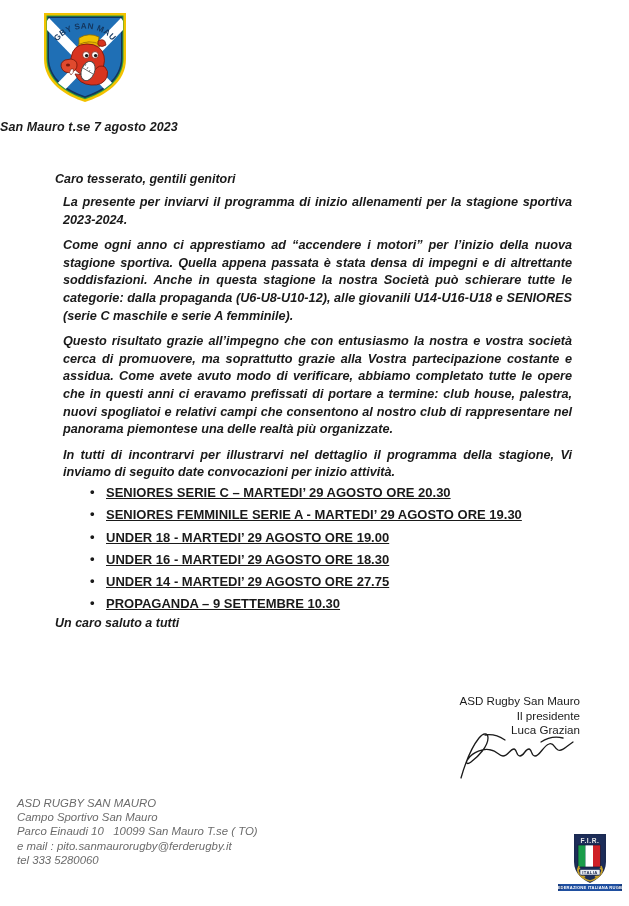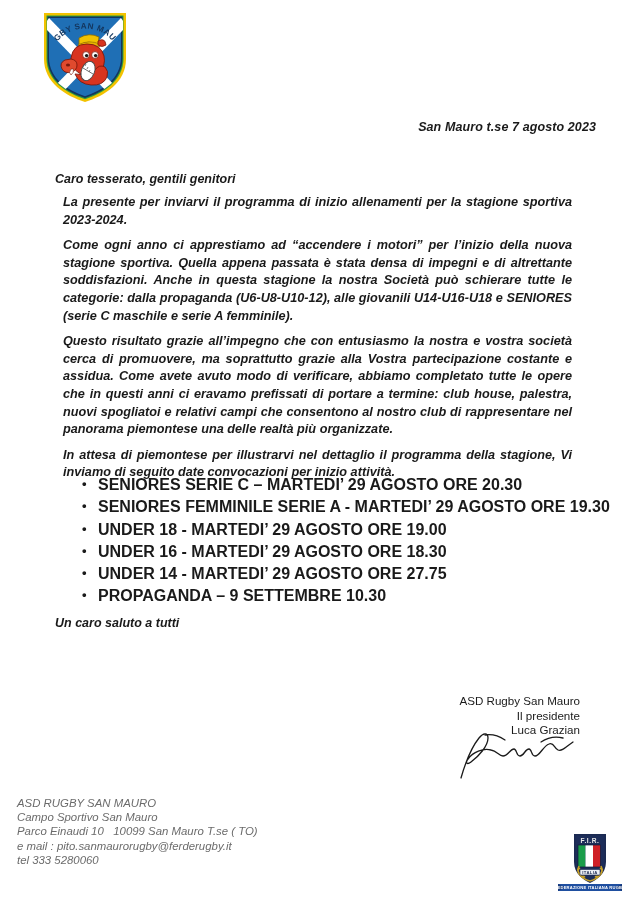--- a/index.html
+++ b/index.html
@@ -24,26 +24,24 @@
     width: 88px;
     height: 94px;
   }
 
   
   .date-line {
     position: absolute;
     left: 0;
     top: 120px;
     width: 582px;
-    text-align: right;
     font-style: italic;
     font-weight: bold;
     font-size: 12.5px;
     letter-spacing: .1px;
-    margin-left: 14px;
   }
 
   
   .salutation {
     position: absolute;
     left: 55px;
     top: 152px;
     font-style: italic;
     font-weight: bold;
     font-size: 12.5px;
@@ -66,27 +64,28 @@
   .body-block p {
     margin: 8px;
   }
 
   
   .schedule {
     position: absolute;
     left: 62px;
     top: 466px;
     width: 480px;
-    margin: 8px;
+    margin: 16px;
     padding: 0 0 0 28px;
     list-style: none;
     font-weight: bold;
-    font-size: 16px;
+    font-size: 13px;
     line-height: 22.3px;
     font-style: normal;
+    text-decoration: underline;
   }
   .schedule li {
     position: relative;
     white-space: nowrap;
   }
   .schedule li::before {
     content: "\2022";
     position: absolute;
     left: -16px;
     top: -1px;
@@ -205,21 +204,21 @@
 </div>
 
 <div class="date-line">San Mauro t.se 7 agosto 2023</div>
 
 <div class="salutation">Caro tesserato, gentili genitori</div>
 
 <div class="body-block">
   <p>La presente per inviarvi il programma di inizio allenamenti per la stagione sportiva 2023-2024.</p>
   <p>Come ogni anno ci apprestiamo ad “accendere i motori” per l’inizio della nuova stagione sportiva. Quella appena passata è stata densa di impegni e di altrettante soddisfazioni. Anche in questa stagione la nostra Società può schierare tutte le categorie: dalla propaganda (U6-U8-U10-12), alle giovanili U14-U16-U18 e SENIORES (serie C maschile e serie A femminile).</p>
   <p>Questo risultato grazie all’impegno che con entusiasmo la nostra e vostra società cerca di promuovere, ma soprattutto grazie alla Vostra partecipazione costante e assidua. Come avete avuto modo di verificare, abbiamo completato tutte le opere che in questi anni ci eravamo prefissati di portare a termine: club house, palestra, nuovi spogliatoi e relativi campi che consentono al nostro club di rappresentare nel panorama piemontese una delle realtà più organizzate.</p>
-  <p>In attesa di piemontese per illustrarvi nel dettaglio il programma della stagione, Vi inviamo di seguito date convocazioni per inizio attività.</p>
+  <p>In tutti di incontrarvi per illustrarvi nel dettaglio il programma della stagione, Vi inviamo di seguito date convocazioni per inizio attività.</p>
 </div>
 
 <ul class="schedule">
   <li>SENIORES SERIE C – MARTEDI’ 29 AGOSTO ORE 20.30</li>
   <li>SENIORES FEMMINILE SERIE A - MARTEDI’ 29 AGOSTO ORE 19.30</li>
   <li>UNDER 18  -  MARTEDI’ 29 AGOSTO ORE 19.00</li>
   <li>UNDER 16  -  MARTEDI’ 29 AGOSTO ORE 18.30</li>
   <li>UNDER 14  -  MARTEDI’ 29 AGOSTO ORE 27.75</li>
   <li>PROPAGANDA – 9 SETTEMBRE 10.30</li>
 </ul>

